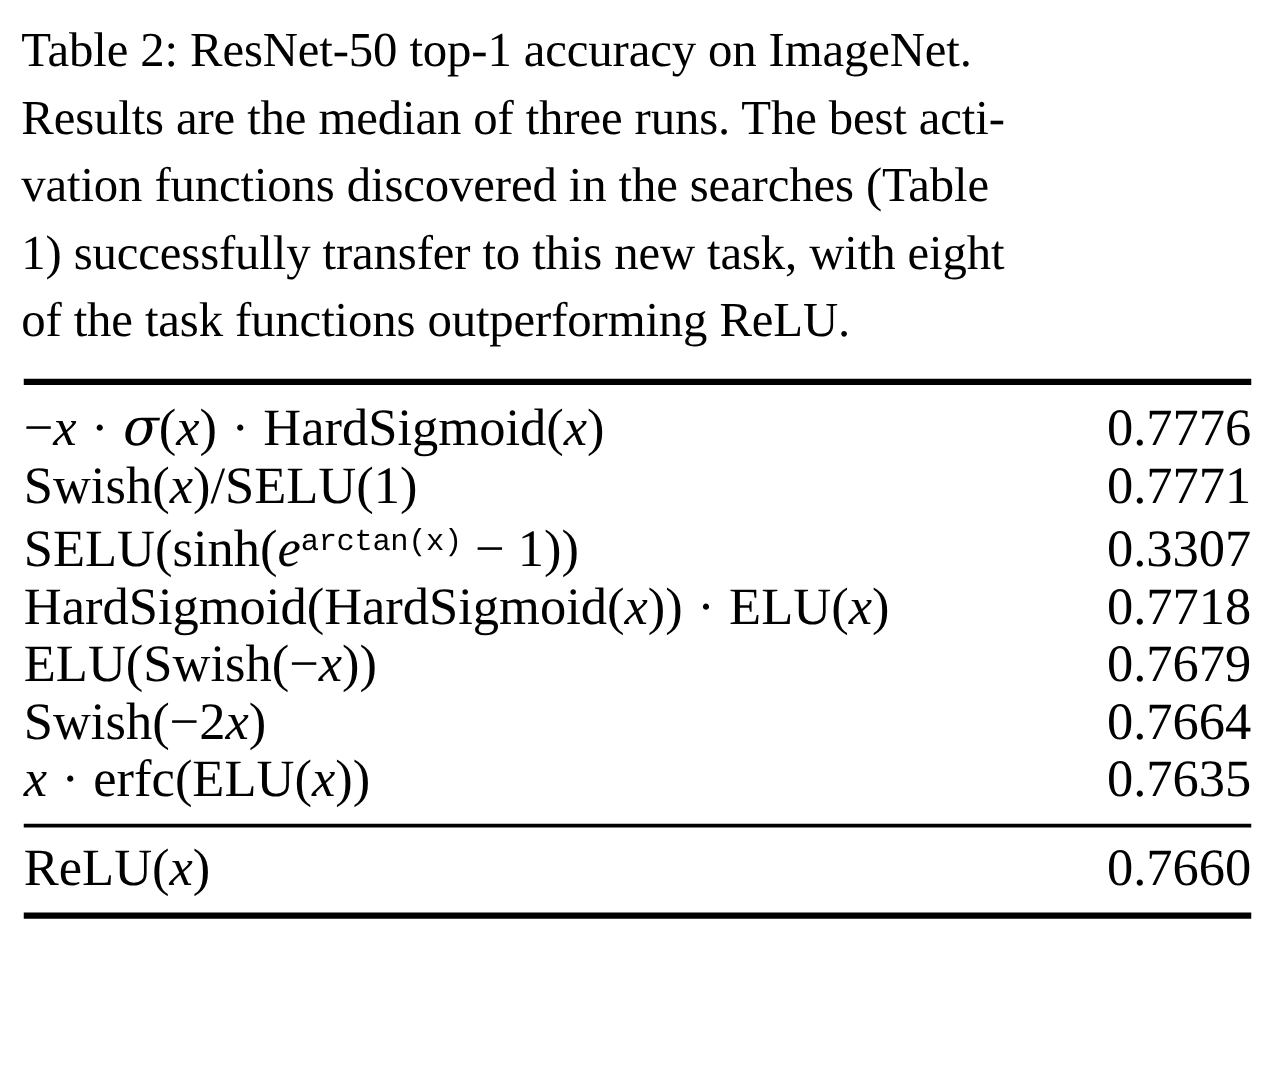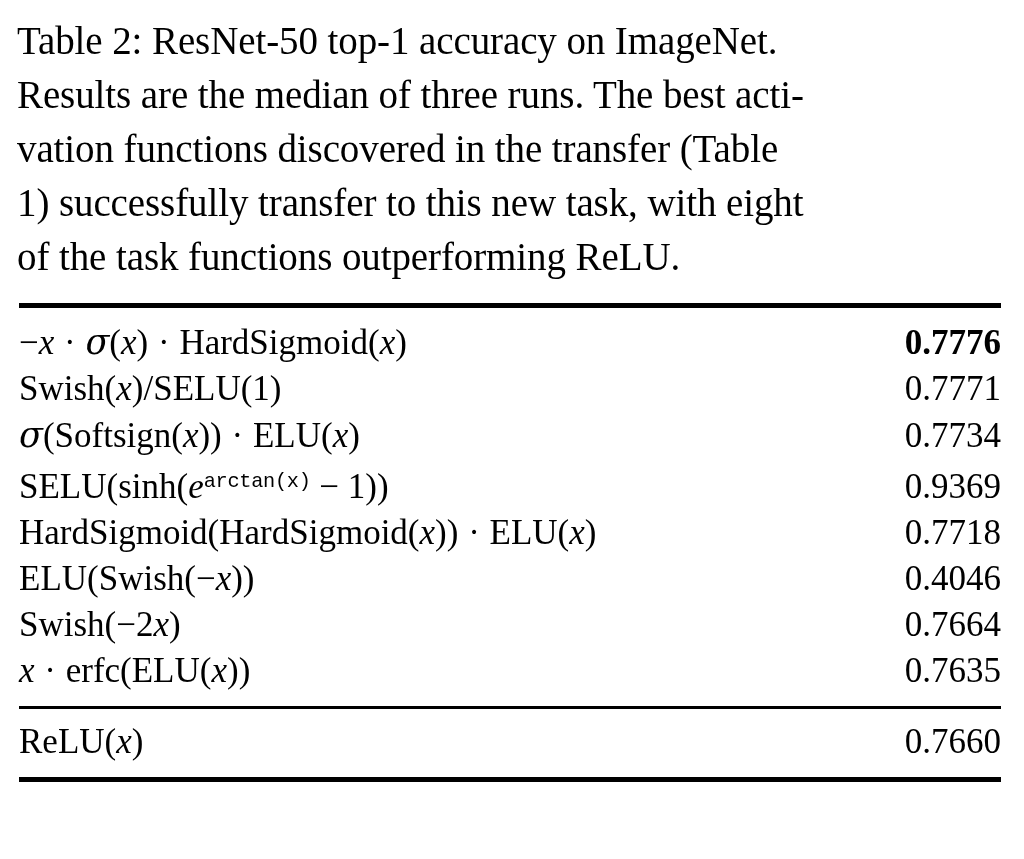--- a/index.html
+++ b/index.html
@@ -55,35 +55,35 @@
   .rule-bottom { height: 5px; }
 
   table.restable {
     width: 100%;
     border-collapse: collapse;
     table-layout: fixed;
   }
   table.restable td {
     padding: 0;
     vertical-align: baseline;
-    font-size: 35px;
+    font-size: 42px;
     line-height: 46px;
     white-space: nowrap;
   }
   td.fn-cell {
     padding-left: 23px;
     text-align: left;
   }
   td.val-cell {
     text-align: right;
     padding-right: 24px;
     width: 180px;
     font-variant-numeric: lining-nums;
   }
-  tr.best td.val-cell { font-weight: bold; }
+  tr.best td.val-cell { font-weight: normal; }
 
   .gap-top    { height: 11px; }
   .gap-bottom { height: 12px; }
   .gap-relu-top    { height: 10px; }
   .gap-relu-bottom { height: 12px; }
 
   
   .mi {
     font-family: "Liberation Serif", "DejaVu Serif", serif;
     font-style: italic;
@@ -99,21 +99,21 @@
   .sup .mi { font-family: "Liberation Mono", "DejaVu Sans Mono", monospace; font-style: normal; }
 </style>
 </head>
 <body>
 
 <div class="page">
 
   <div class="caption">
     <span class="cap-line">Table 2: ResNet-50 top-1 accuracy on ImageNet.</span>
     <span class="cap-line">Results are the median of three runs. The best acti-</span>
-    <span class="cap-line">vation functions discovered in the transfer (Table</span>
+    <span class="cap-line">vation functions discovered in the searches (Table</span>
     <span class="cap-line">1) successfully transfer to this new task, with eight</span>
     <span class="cap-line">of the task functions outperforming ReLU.</span>
   </div>
 
   <div class="table-wrap">
 
     <div class="rule rule-top"></div>
     <div class="gap-top"></div>
 
     <table class="restable">
@@ -123,38 +123,34 @@
           <td class="fn-cell"><span>−<span class="mi">x</span> <span class="op">·</span> <span class="gr">σ</span>(<span class="mi">x</span>) <span class="op">·</span> HardSigmoid(<span class="mi">x</span>)</span></td>
           <td class="val-cell">0.7776</td>
         </tr>
 
         <tr>
           <td class="fn-cell"><span>Swish(<span class="mi">x</span>)/SELU(1)</span></td>
           <td class="val-cell">0.7771</td>
         </tr>
 
 
-        <tr>
-          <td class="fn-cell"><span><span class="gr">σ</span>(Softsign(<span class="mi">x</span>)) <span class="op">·</span> ELU(<span class="mi">x</span>)</span></td>
-          <td class="val-cell">0.7734</td>
-        </tr>
 
         <tr>
           <td class="fn-cell"><span>SELU(sinh(<span class="mi">e</span><span class="sup">arctan(<span class="mi">x</span>)</span> − 1))</span></td>
-          <td class="val-cell">0.9369</td>
+          <td class="val-cell">0.3307</td>
         </tr>
 
         <tr>
           <td class="fn-cell"><span>HardSigmoid(HardSigmoid(<span class="mi">x</span>)) <span class="op">·</span> ELU(<span class="mi">x</span>)</span></td>
           <td class="val-cell">0.7718</td>
         </tr>
 
         <tr>
           <td class="fn-cell"><span>ELU(Swish(−<span class="mi">x</span>))</span></td>
-          <td class="val-cell">0.4046</td>
+          <td class="val-cell">0.7679</td>
         </tr>
 
         <tr>
           <td class="fn-cell"><span>Swish(−2<span class="mi">x</span>)</span></td>
           <td class="val-cell">0.7664</td>
         </tr>
 
         <tr>
           <td class="fn-cell"><span><span class="mi">x</span> <span class="op">·</span> erfc(ELU(<span class="mi">x</span>))</span></td>
           <td class="val-cell">0.7635</td>

